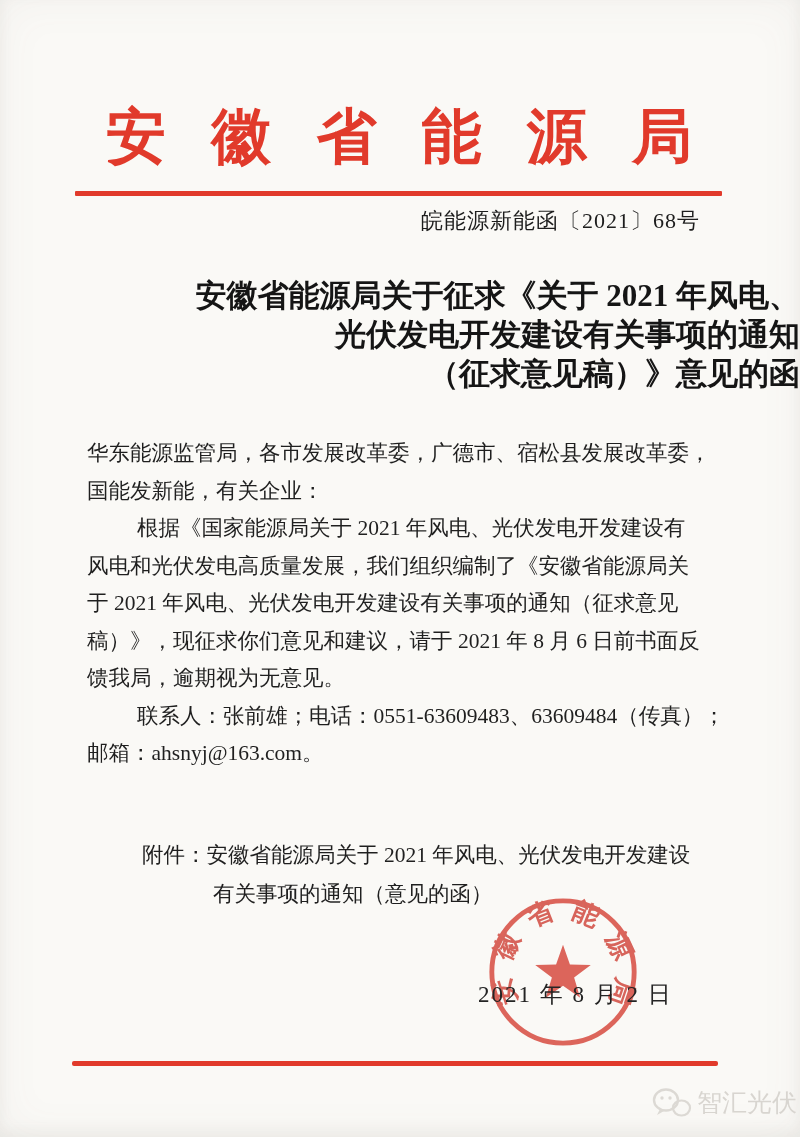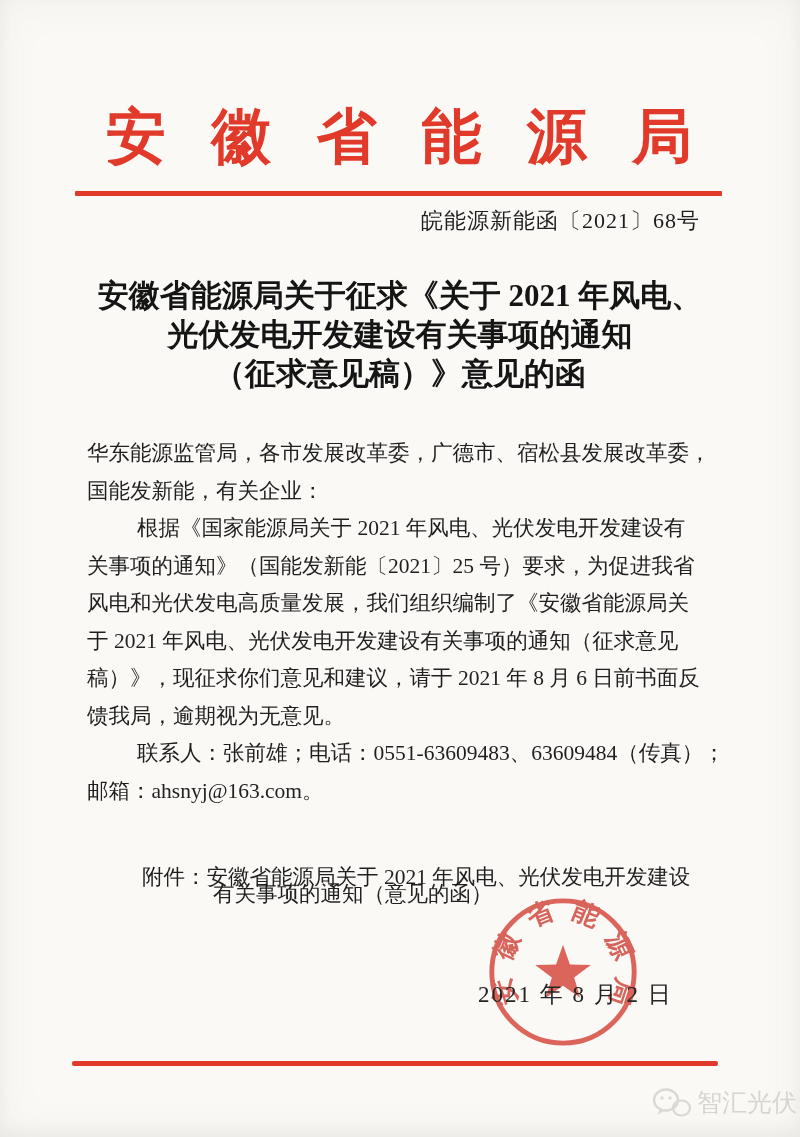--- a/index.html
+++ b/index.html
@@ -24,34 +24,34 @@
     position:absolute;left:75px;top:191px;width:647px;height:5px;
     background:#e13a2b;border-radius:1px;
   }
   .doc-number{
     position:absolute;right:100px;top:206px;
     font-size:22px;color:#1d1d1d;letter-spacing:1px;
   }
   
   .title-block{
     position:absolute;left:0;top:276px;width:800px;
-    text-align:center;font-weight:bold;color:#151515;
+    text-align:right;font-weight:bold;color:#151515;
     font-size:31px;line-height:39px;
   }
   
   .body-block{
     position:absolute;left:87px;top:425px;width:632px;
     font-size:21.5px;line-height:37.5px;color:#1f1f1f;margin-top:10px;
   }
   .body-line{white-space:nowrap;}
   .body-line.indent{text-indent:50px;}
   
   .attachment-line1{
     position:absolute;left:142px;top:840px;
-    font-size:21.5px;color:#1f1f1f;white-space:nowrap;margin-top:22px;
+    font-size:21.5px;color:#1f1f1f;white-space:nowrap;
   }
   .attachment-line2{
     position:absolute;left:213px;top:879px;
     font-size:21.5px;color:#1f1f1f;white-space:nowrap;
   }
   
   .seal{
     position:absolute;left:485px;top:894px;width:156px;height:156px;
     opacity:0.82;z-index:1;
   }
@@ -91,21 +91,20 @@
   <div class="title-block">
     <div>安徽省能源局关于征求《关于 2021 年风电、</div>
     <div>光伏发电开发建设有关事项的通知</div>
     <div>（征求意见稿）》意见的函</div>
   </div>
 
   <div class="body-block">
     <div class="body-line">华东能源监管局，各市发展改革委，广德市、宿松县发展改革委，</div>
     <div class="body-line">国能发新能，有关企业：</div>
     <div class="body-line indent">根据《国家能源局关于 2021 年风电、光伏发电开发建设有</div>
-    <div class="body-line">关事项的通知》（国能发新能〔2021〕25 号）要求，为促进我省</div>
     <div class="body-line">风电和光伏发电高质量发展，我们组织编制了《安徽省能源局关</div>
     <div class="body-line">于 2021 年风电、光伏发电开发建设有关事项的通知（征求意见</div>
     <div class="body-line">稿）》，现征求你们意见和建议，请于 2021 年 8 月 6 日前书面反</div>
     <div class="body-line">馈我局，逾期视为无意见。</div>
     <div class="body-line indent">联系人：张前雄；电话：0551-63609483、63609484（传真）；</div>
     <div class="body-line">邮箱：ahsnyj@163.com。</div>
   </div>
 
   <div class="attachment-line1">附件：安徽省能源局关于 2021 年风电、光伏发电开发建设</div>
   <div class="attachment-line2">有关事项的通知（意见的函）</div>

